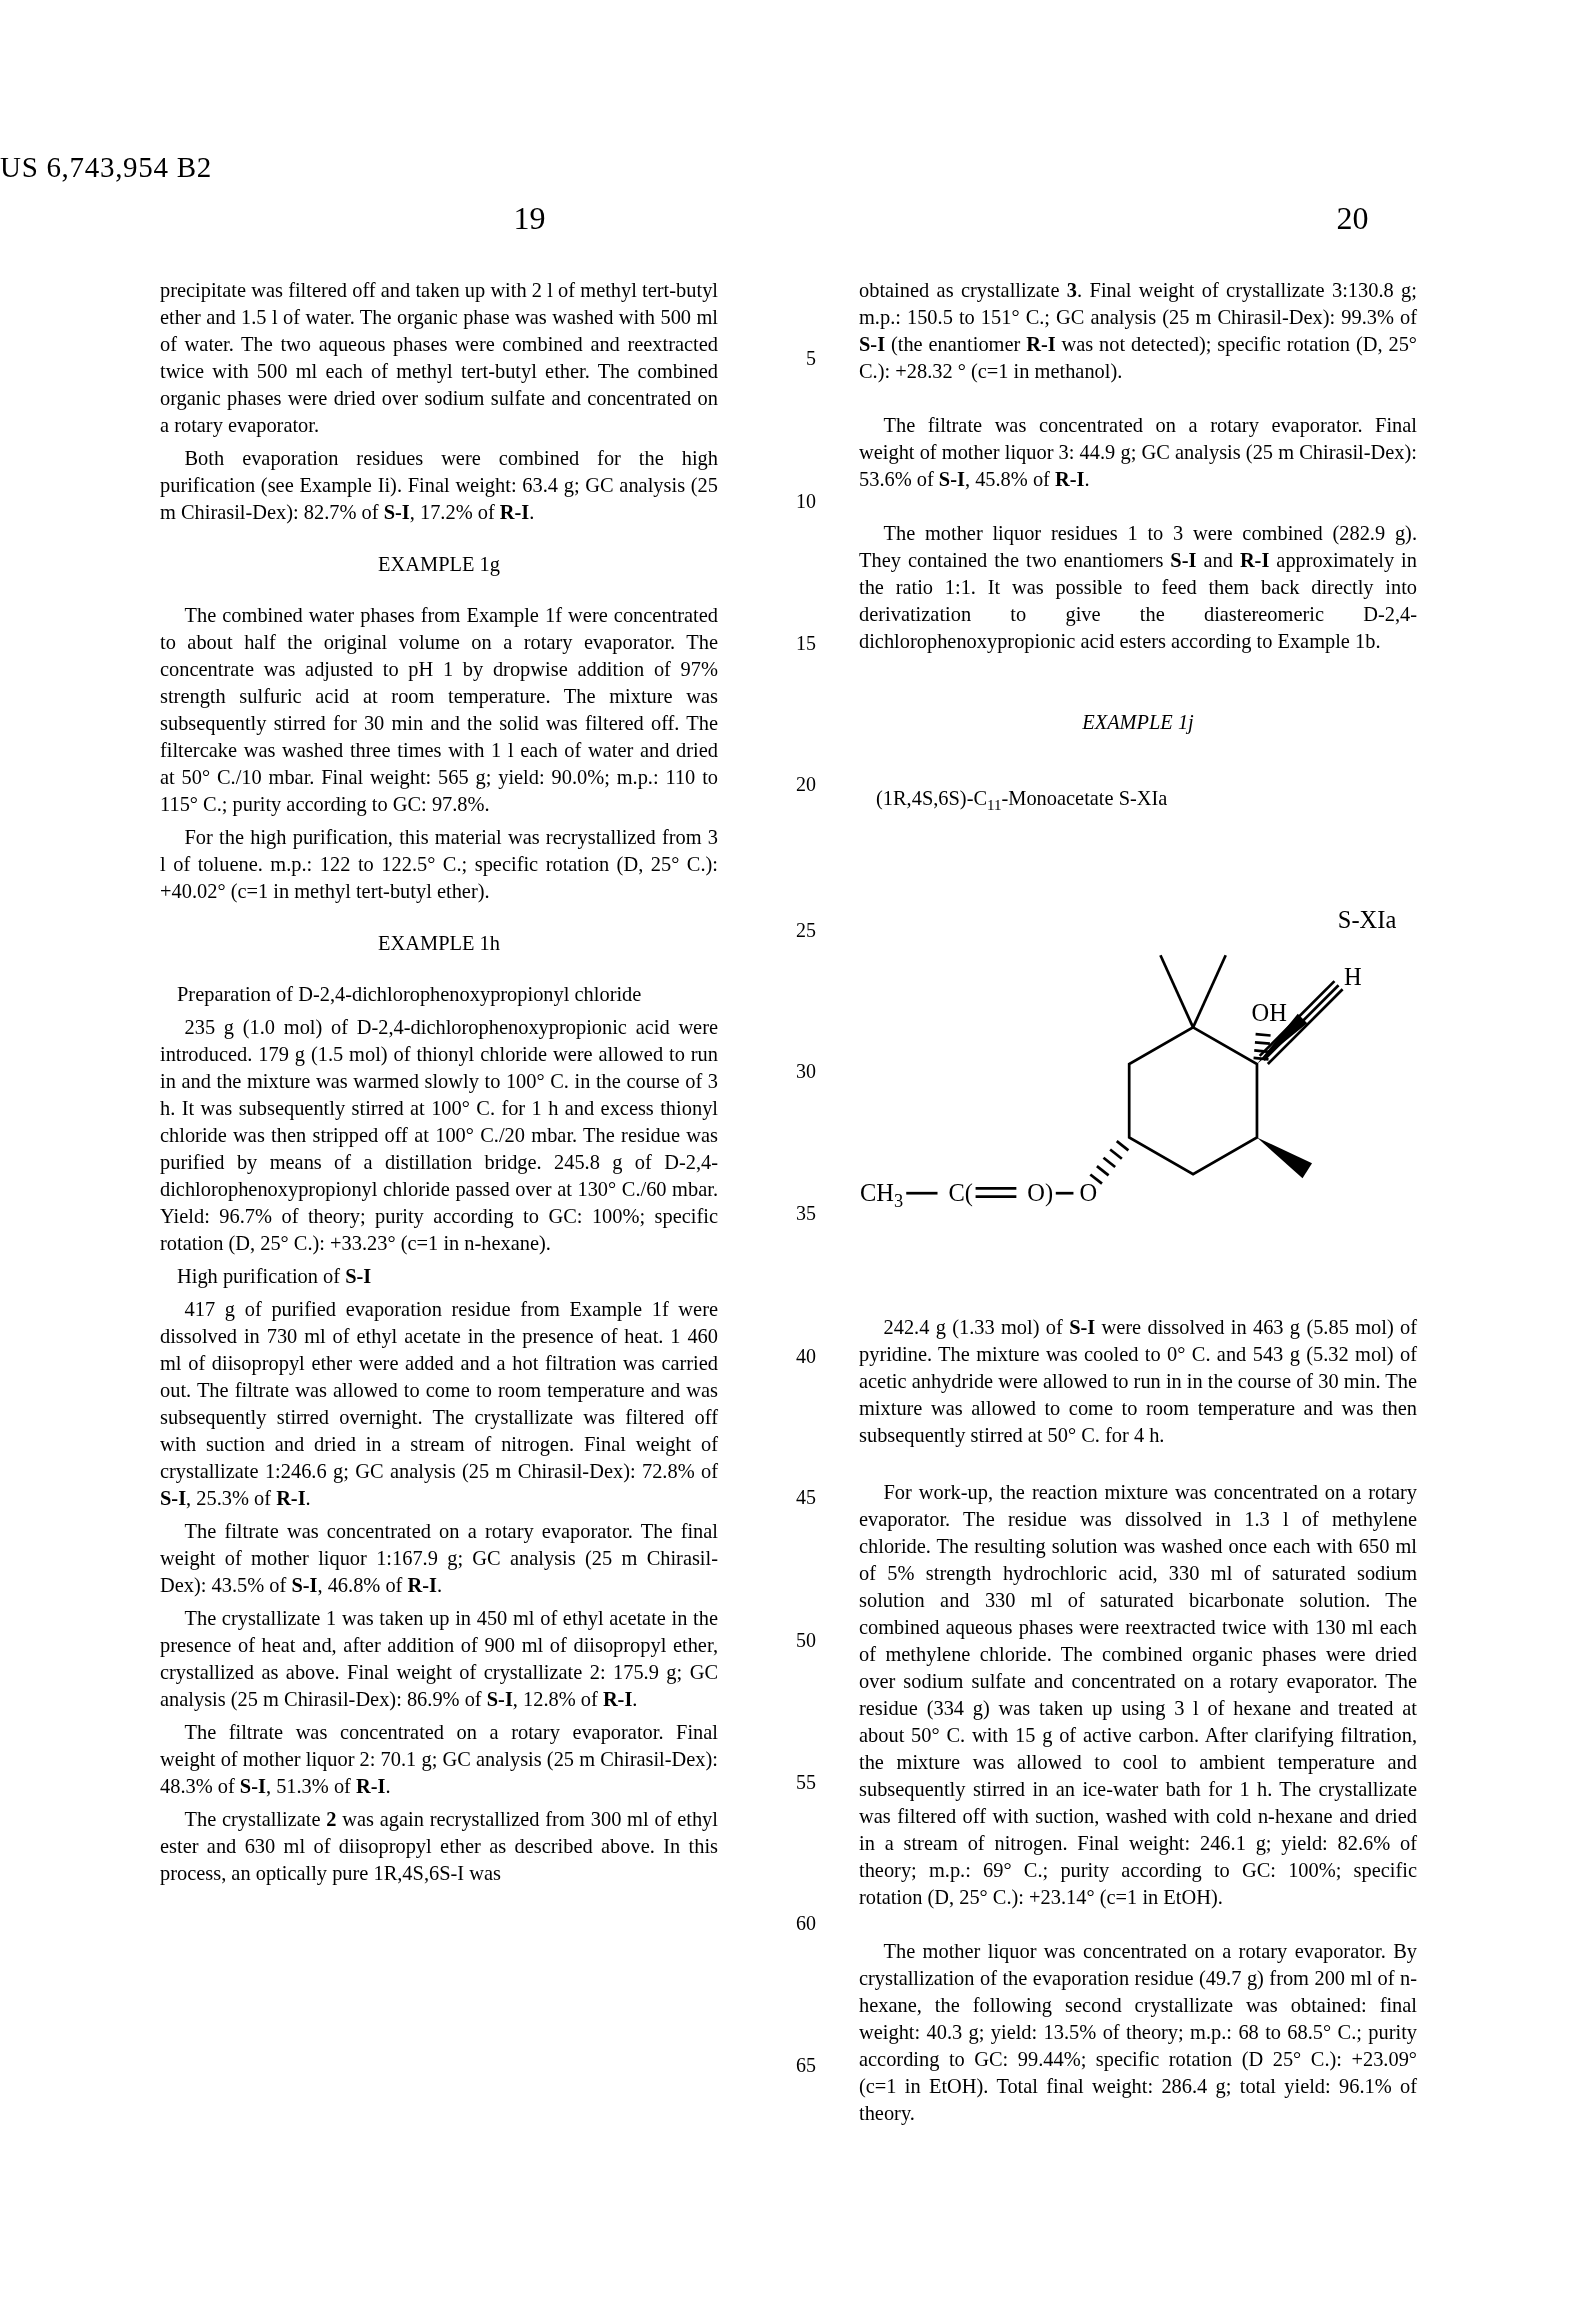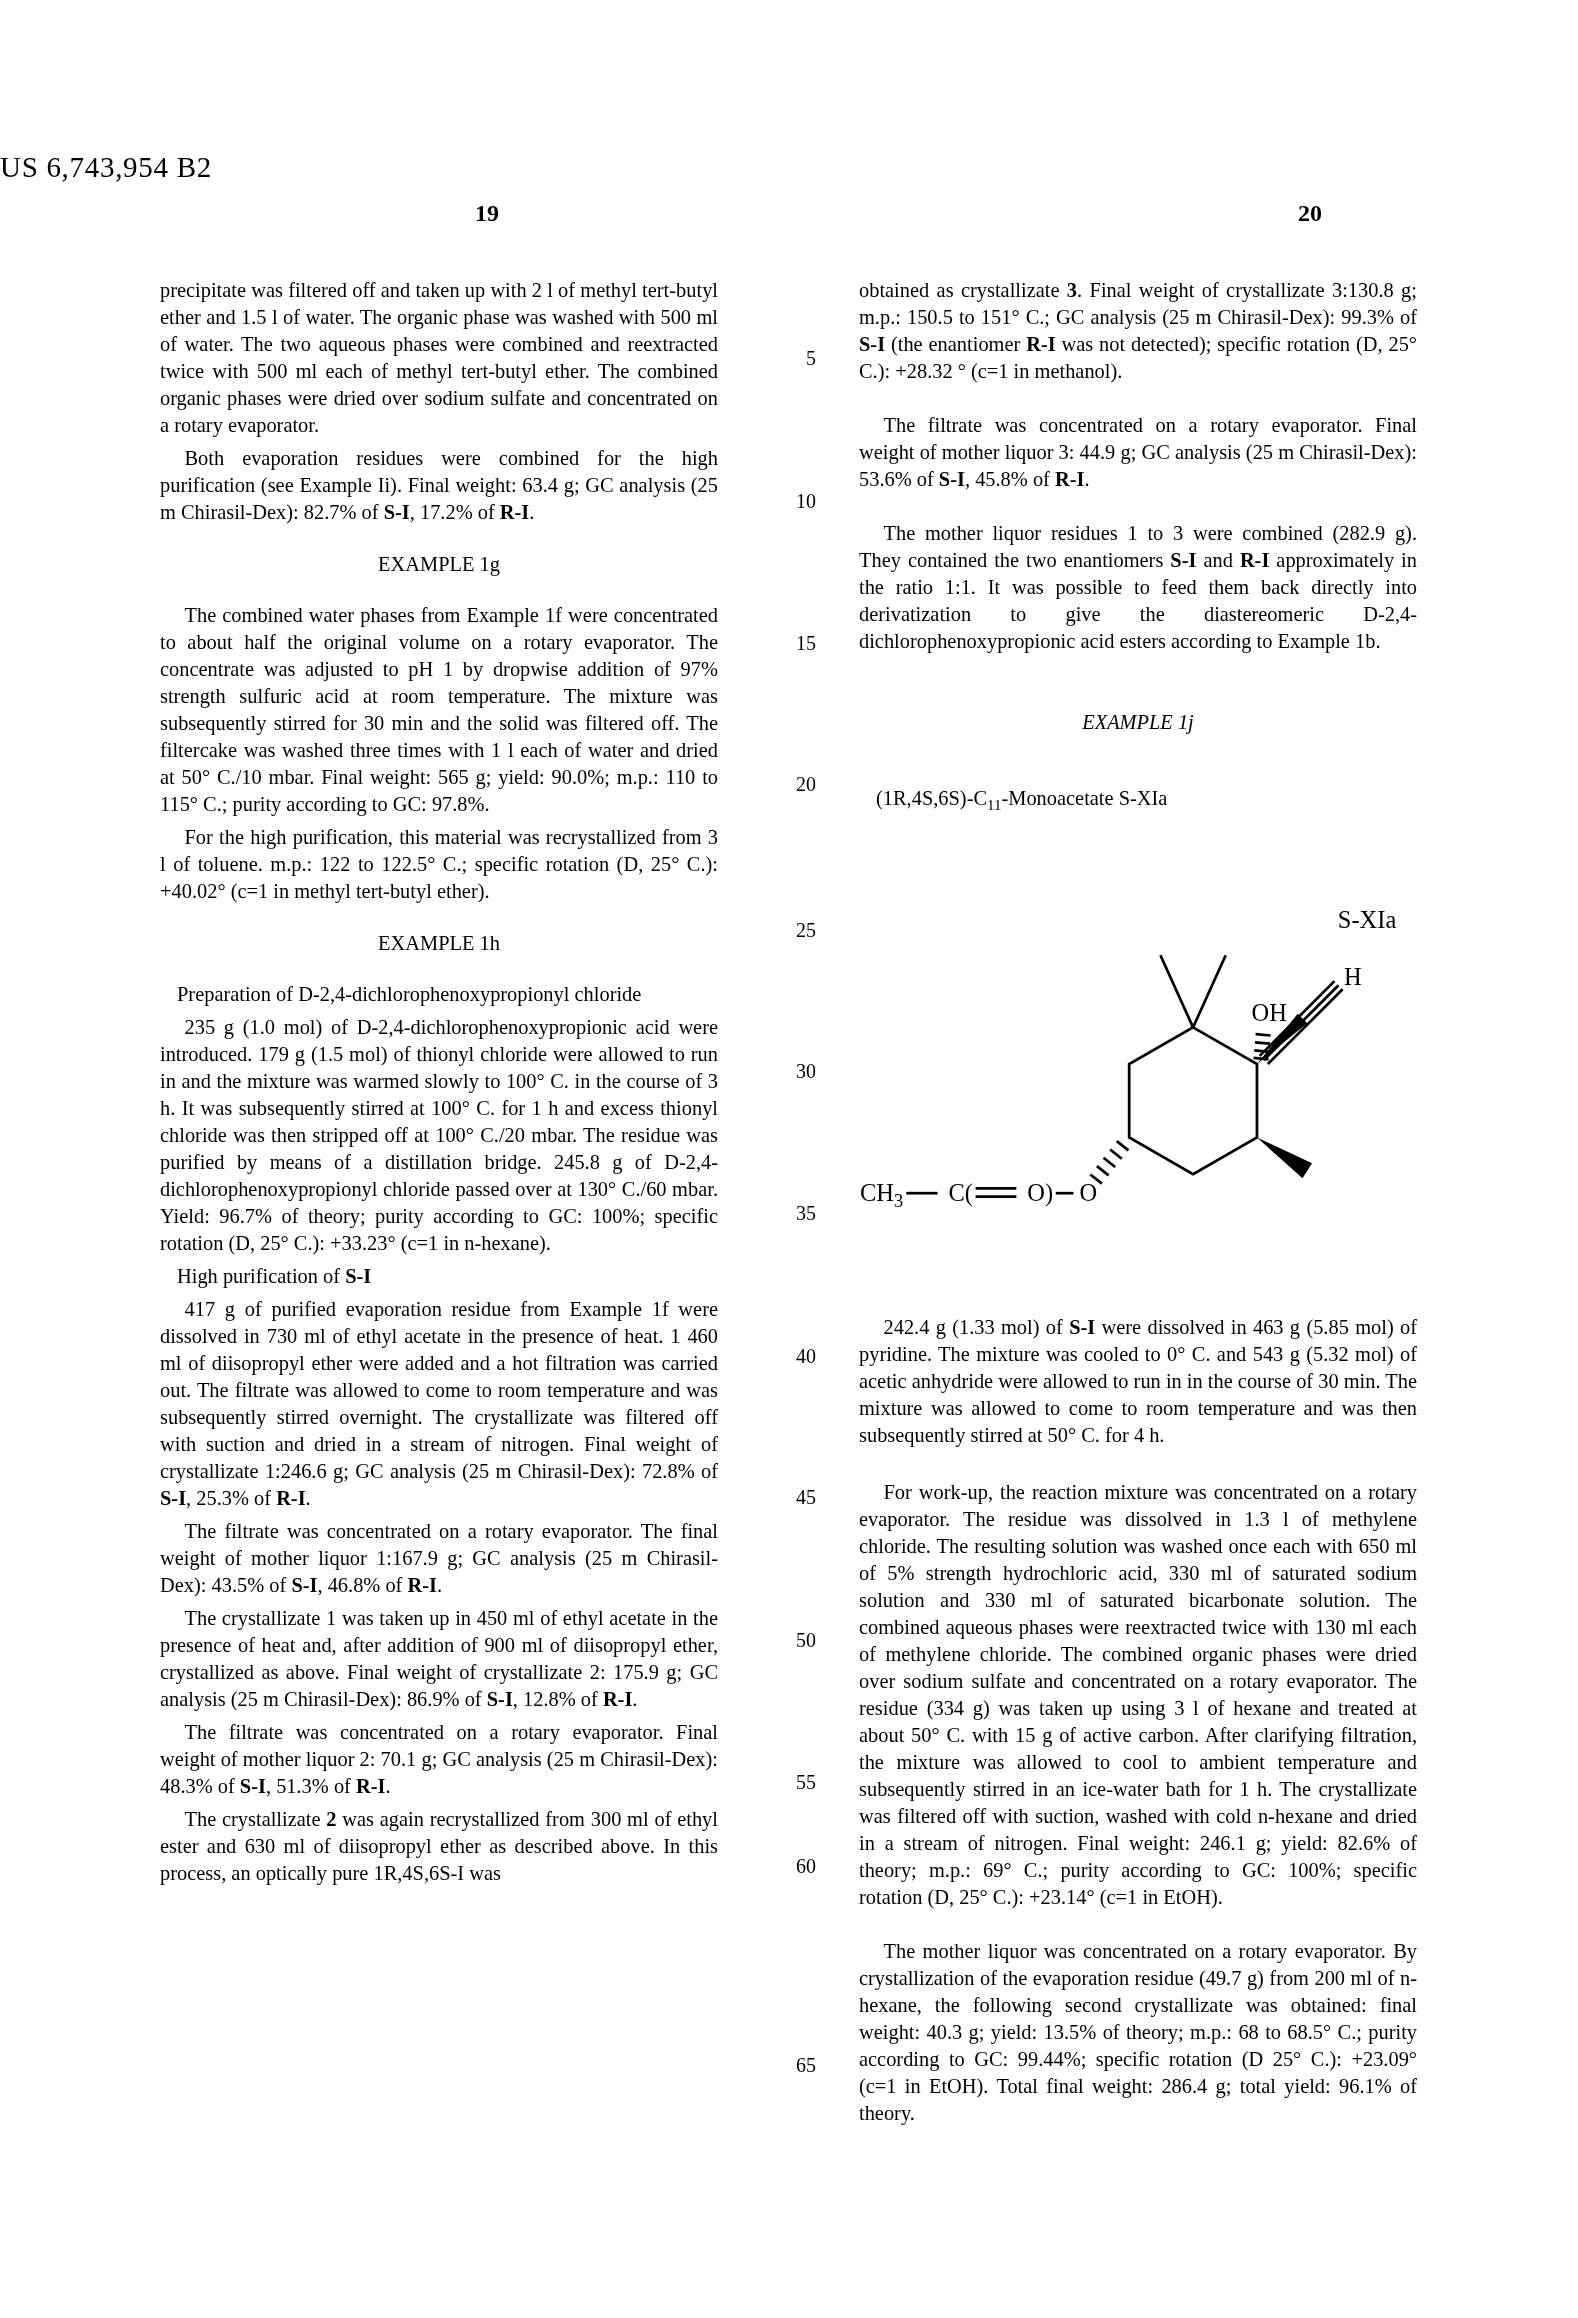--- a/index.html
+++ b/index.html
@@ -8,21 +8,21 @@
     background:#ffffff; color:#000000;
     font-family:"Liberation Serif","DejaVu Serif",serif;
     position:relative; overflow:hidden;
   }
   .page-header {
     position:absolute; top:151px; left:0; width:1578px;
     text-align:left; font-size:29px; letter-spacing:0.7px;
   }
   .colnum {
     position:absolute; top:200px; width:109px;
-    text-align:left; font-size:24px; font-weight:bold;
+    text-align:center; font-size:32px; font-weight:normal;
   }
   #colnum-left  { left:475px; }
   #colnum-right { left:1298px; }
   .column {
     position:absolute; top:271px; width:570px;
     font-size:20.4px; line-height:27px; text-align:justify;
   }
   #col-left  { left:154px; }
   #col-right { left:853px; }
   .para { text-indent:24.5px; margin:6px; }
@@ -126,16 +126,16 @@
     <div class="gutter-num" style="top: 491px;">10</div>
     <div class="gutter-num" style="top: 633px;">15</div>
     <div class="gutter-num" style="top: 774px;">20</div>
     <div class="gutter-num" style="top: 920px;">25</div>
     <div class="gutter-num" style="top: 1061px;">30</div>
     <div class="gutter-num" style="top: 1203px;">35</div>
     <div class="gutter-num" style="top: 1346px;">40</div>
     <div class="gutter-num" style="top: 1487px;">45</div>
     <div class="gutter-num" style="top: 1630px;">50</div>
     <div class="gutter-num" style="top: 1772px;">55</div>
-    <div class="gutter-num" style="top: 1856px;">60</div>
+    <div class="gutter-num" style="top: 1913px;">60</div>
     <div class="gutter-num" style="top: 2055px;">65</div>
   </div>
 
 
 </body></html>

